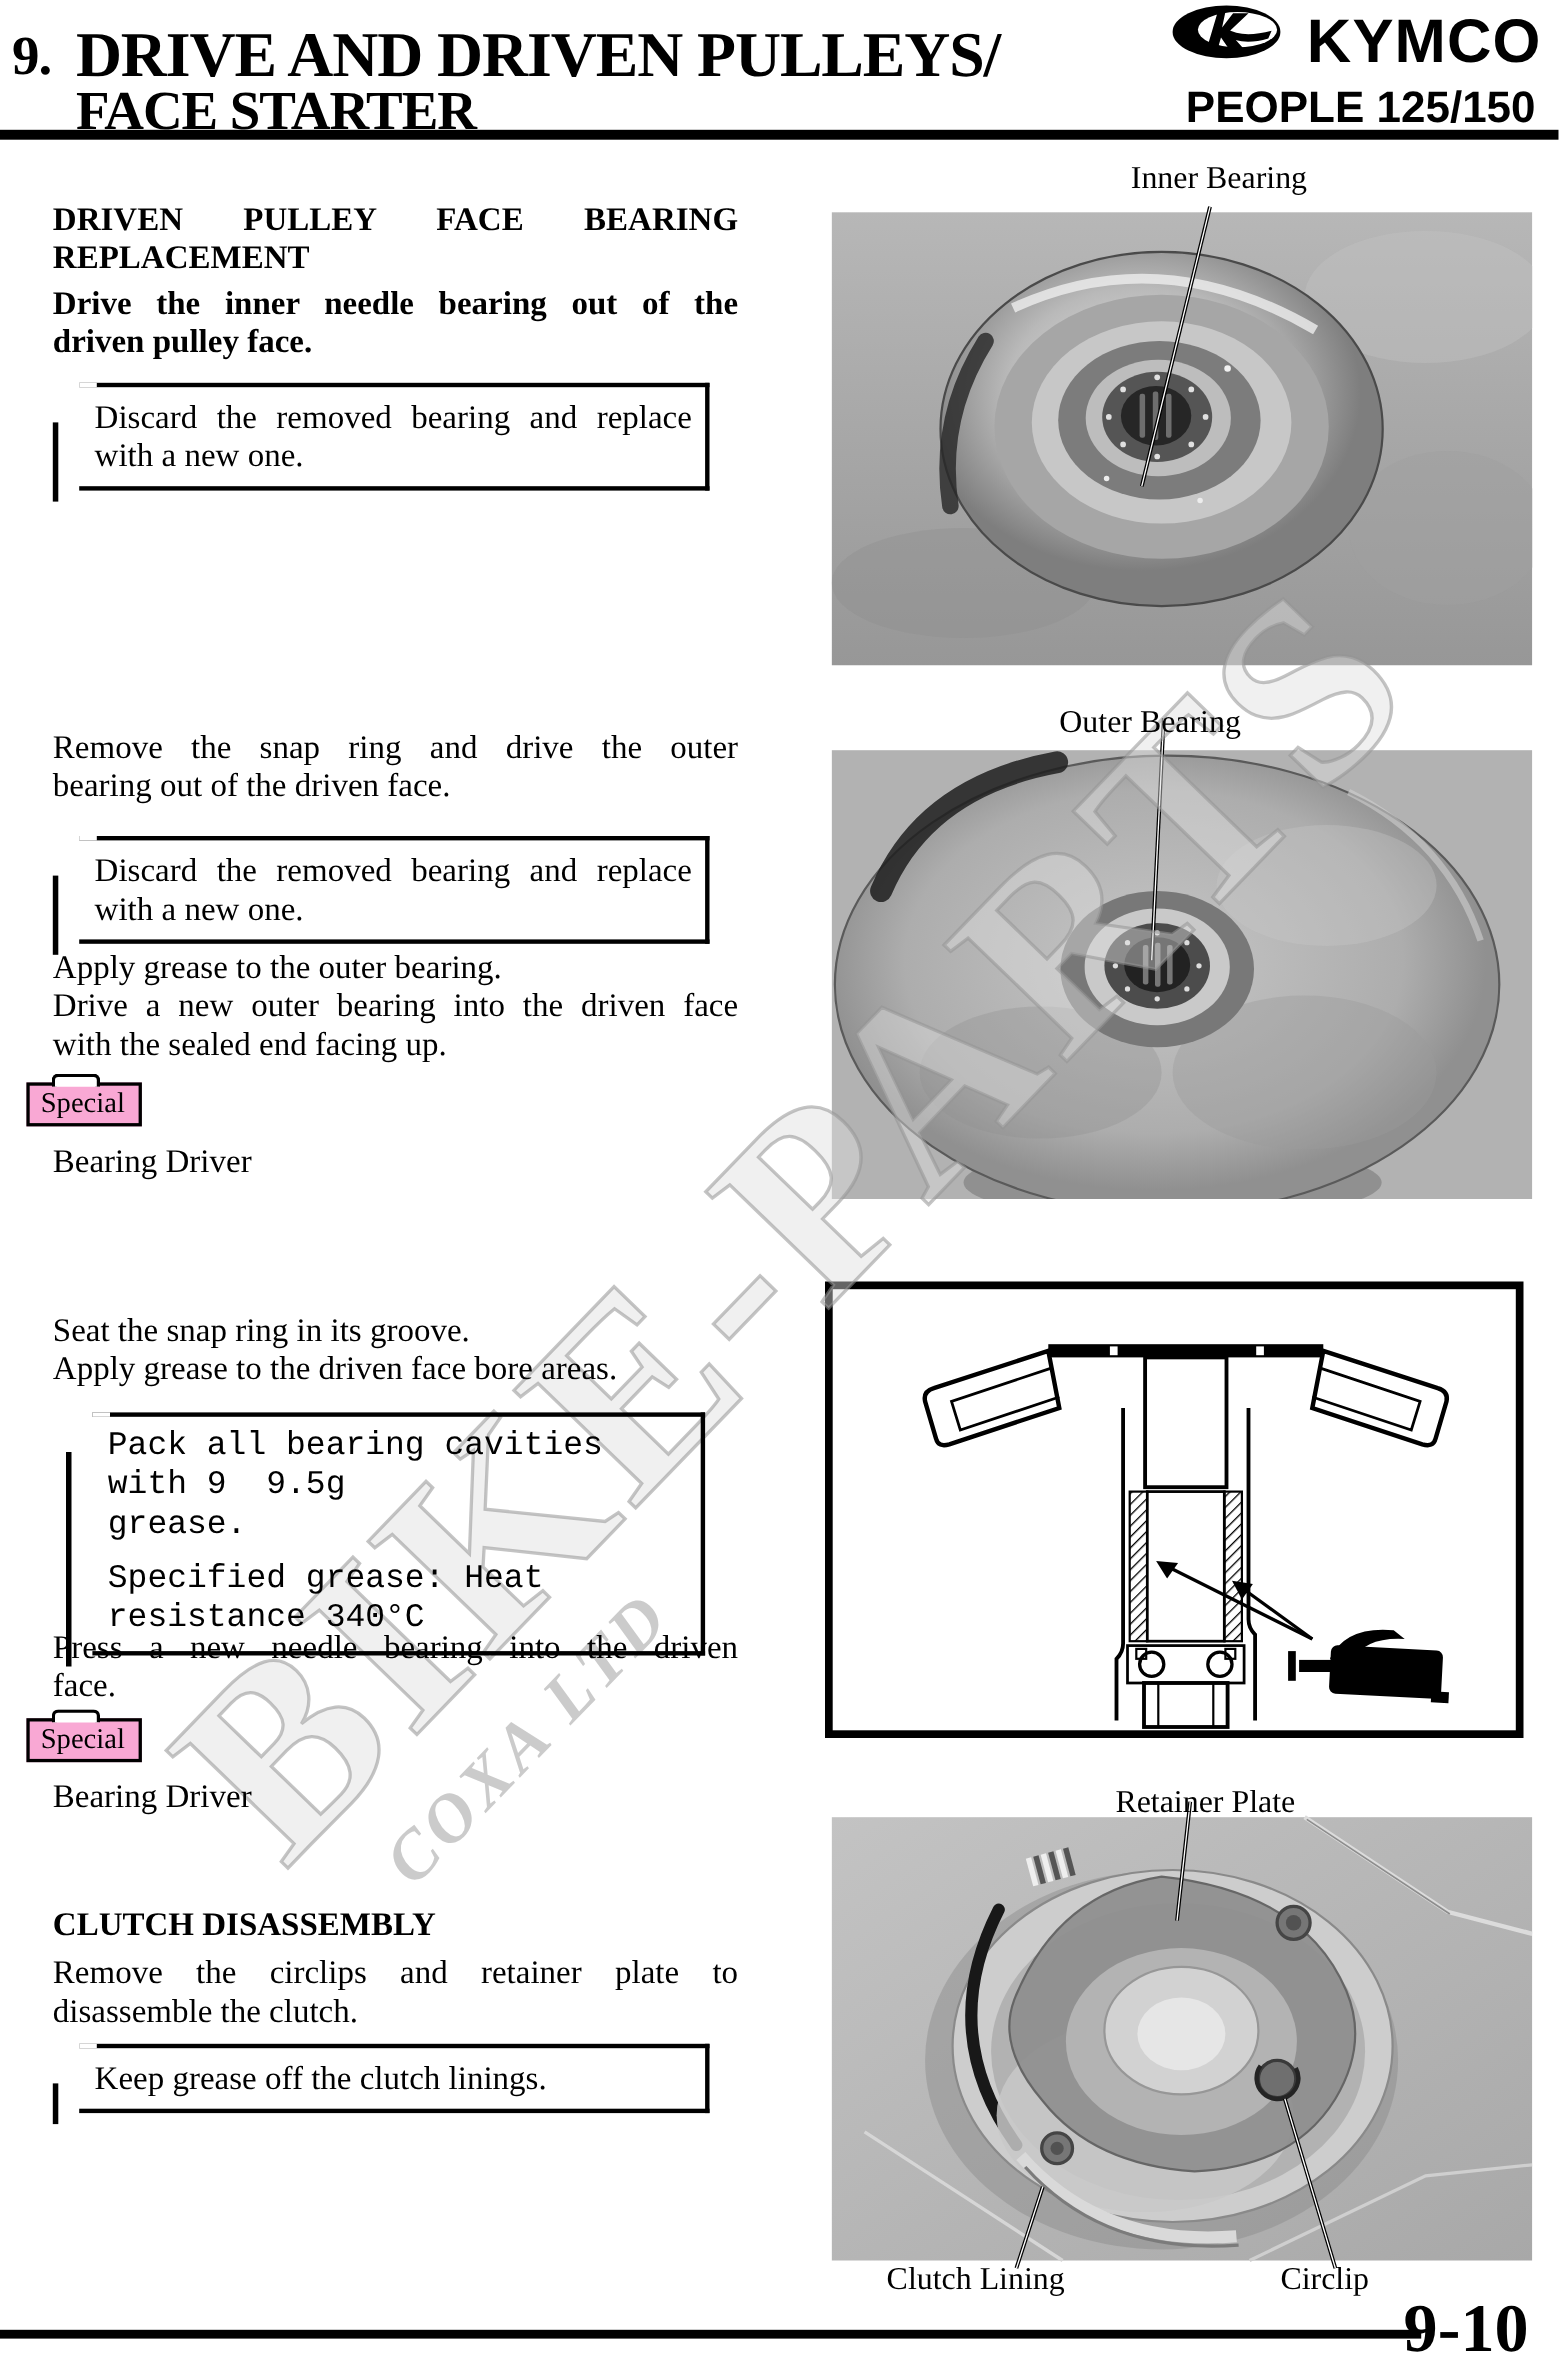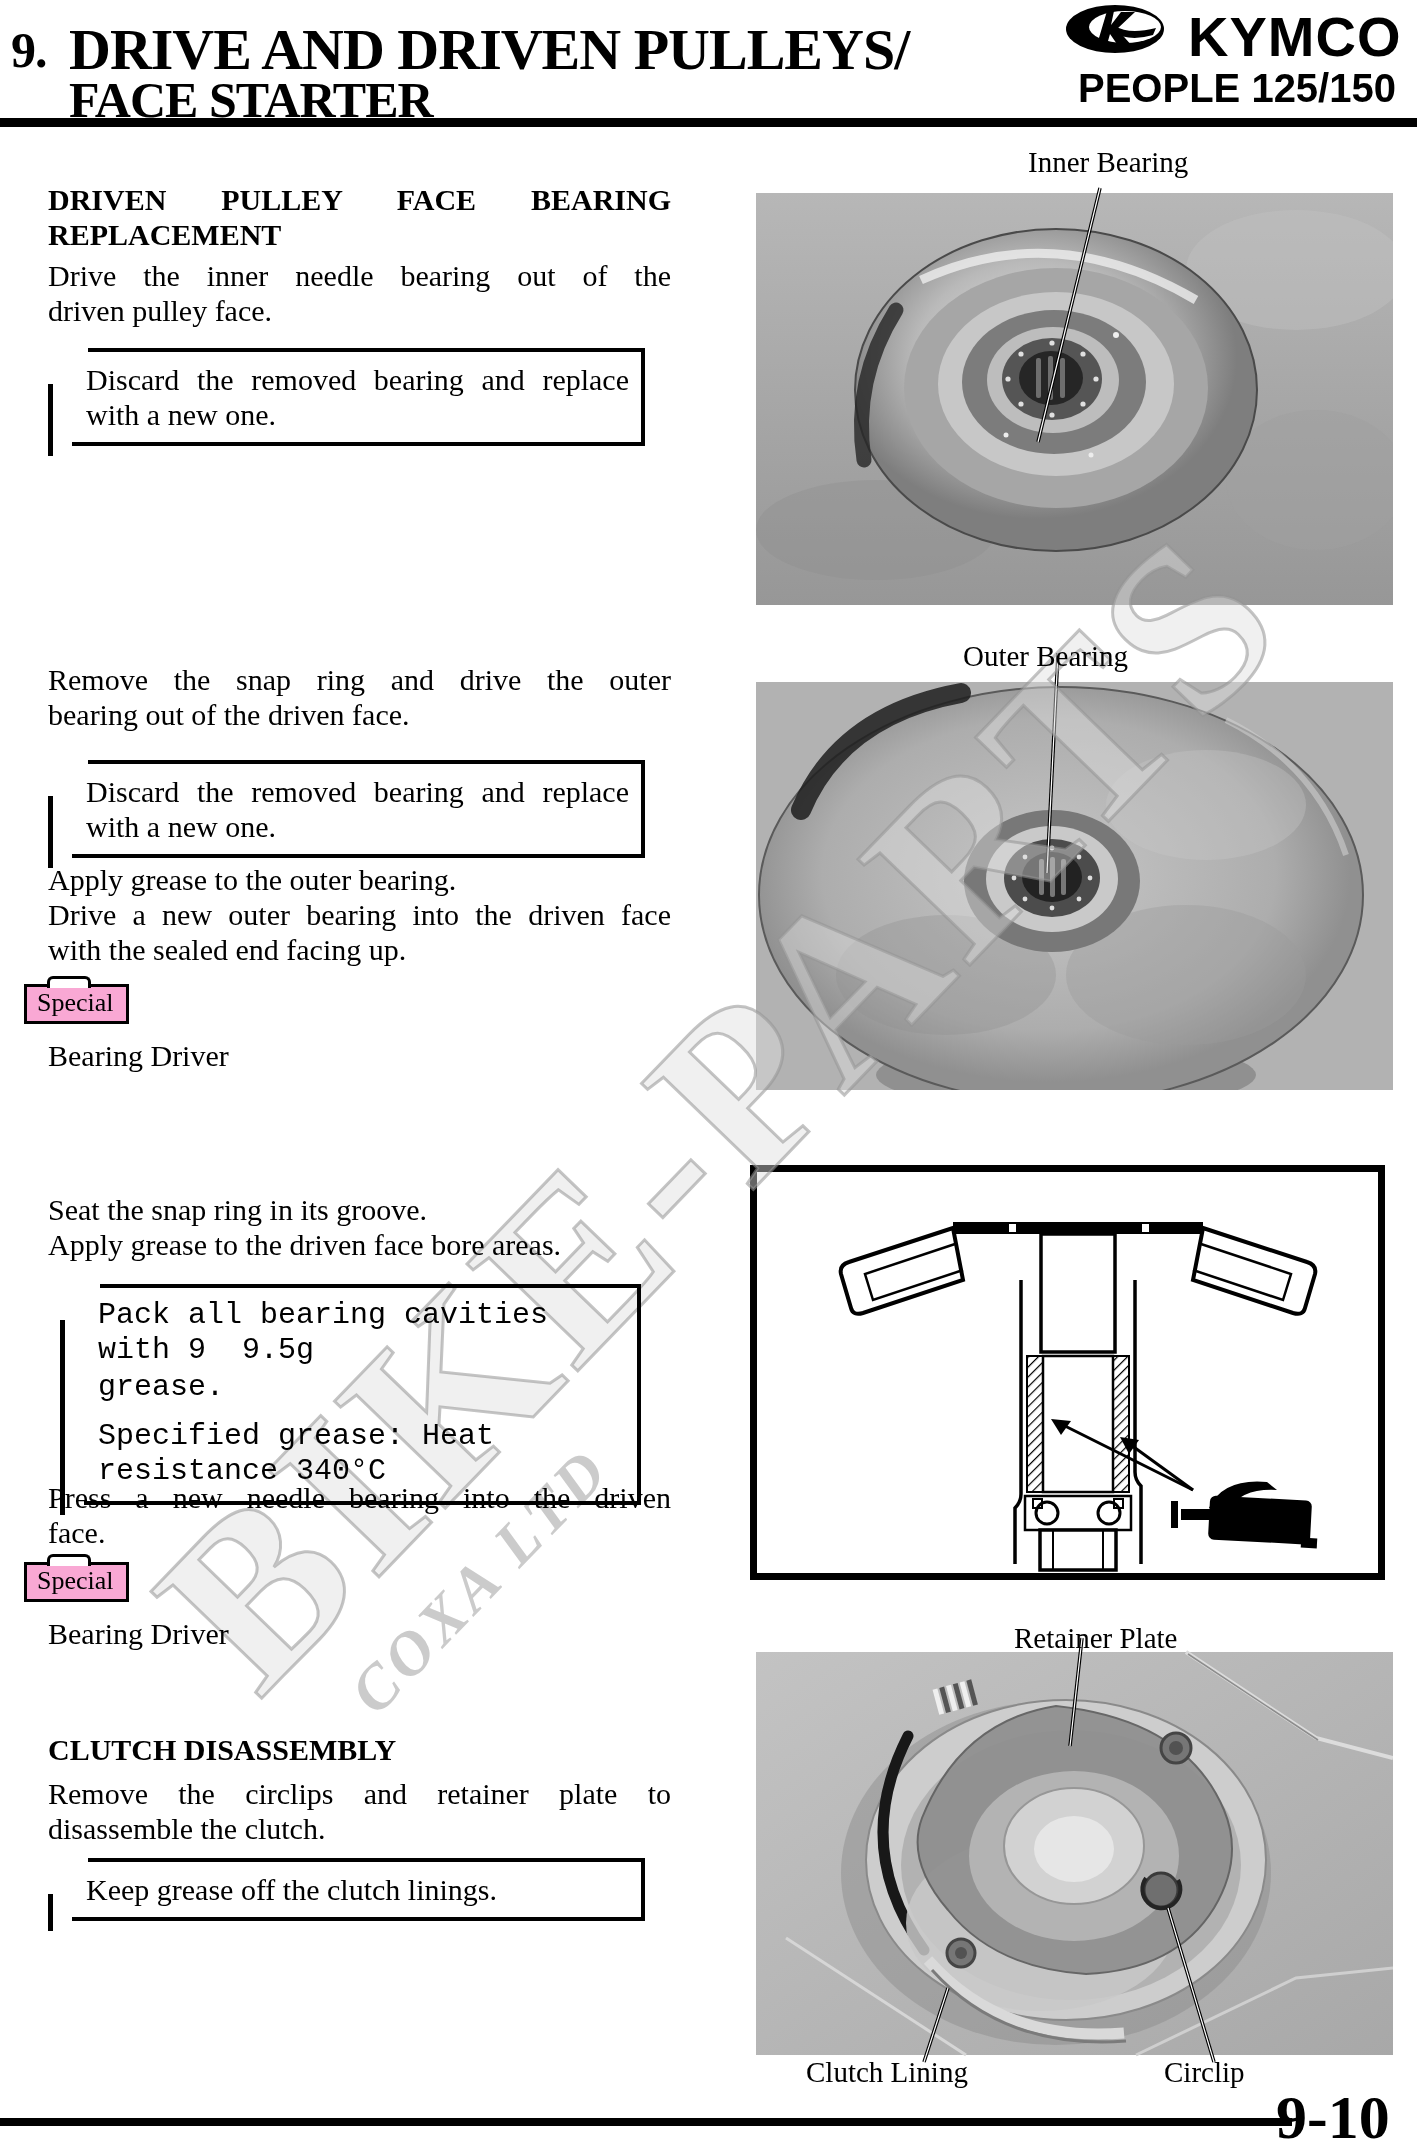--- a/index.html
+++ b/index.html
@@ -4,21 +4,21 @@
 <style>
   html,body{margin:0;padding:0;background:#ffffff;}
   body{width:1417px;height:2146px;position:relative;overflow:hidden;
        font-family:"Liberation Serif",serif;color:#000;}
   .abs{position:absolute;}
   
   .chap-no{left:11px;top:24px;font-size:50px;font-weight:bold;letter-spacing:-1px;line-height:52px;z-index:4;}
   .title1{left:69px;top:24px;font-size:58px;font-weight:bold;letter-spacing:-1px;line-height:52px;z-index:4;}
   .title2{left:69px;top:74px;font-size:50px;font-weight:bold;letter-spacing:-1px;line-height:52px;z-index:4;}
   .brand{left:1188px;top:4px;font-family:"Liberation Sans",sans-serif;font-size:56px;font-weight:bold;letter-spacing:1px;z-index:4;}
-  .model{left:1078px;top:66px;font-family:"Liberation Sans",sans-serif;font-size:40px;font-weight:bold;z-index:4;}
+  .model{left:1078px;top:76px;font-family:"Liberation Sans",sans-serif;font-size:40px;font-weight:bold;z-index:4;}
   .rule-top{left:0;top:118px;width:1417px;height:9px;background:#000;z-index:4;}
   
   .col{left:48px;width:623px;z-index:4;}
   .ln{font-size:30px;line-height:35px;}
   .stretch{text-align:justify;text-align-last:justify;}
   .hh{font-weight:bold;}
   .pre{white-space:pre-wrap;}
   
   .nbox{position:absolute;left:72px;width:573px;box-sizing:border-box;
         border:4px solid #000;border-left:none;padding:10px 12px 10px 14px;z-index:4;background:transparent;}
@@ -63,21 +63,21 @@
 <div class="abs rule-top"></div>
 
 <div class="abs wm-big">BIKE-PARTS</div>
 <div class="abs wm-sub">COXA LTD</div>
 
 <div class="abs col" style="top:182px;">
   <div class="ln hh stretch">DRIVEN PULLEY FACE BEARING</div>
   <div class="ln hh">REPLACEMENT</div>
 </div>
 
-<div class="abs col" style="top:258px;">
+<div class="abs col" style="top:258px;font-weight:bold;">
   <div class="ln stretch">Drive the inner needle bearing out of the</div>
   <div class="ln">driven pulley face.</div>
 </div>
 
 <div class="nbox" style="top:348px;">
   <div class="ln stretch">Discard the removed bearing and replace</div>
   <div class="ln">with a new one.</div>
 </div>
 
 <div class="abs col" style="top:662px;">

